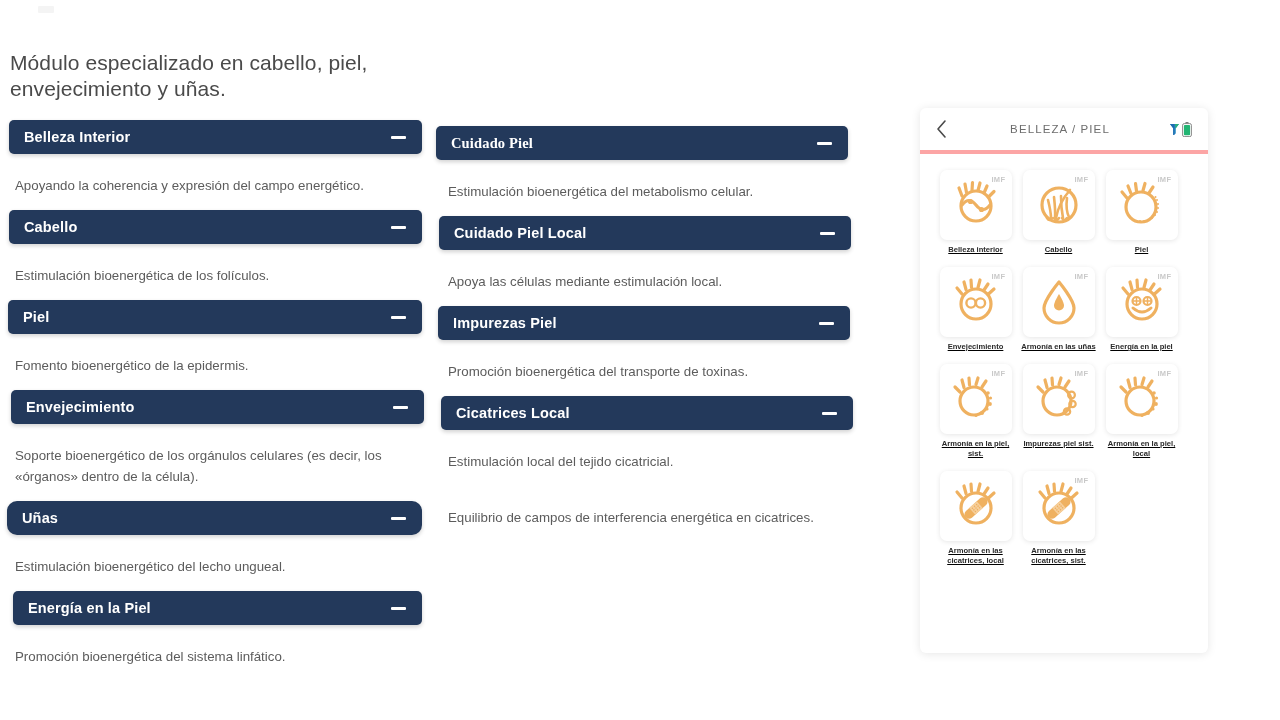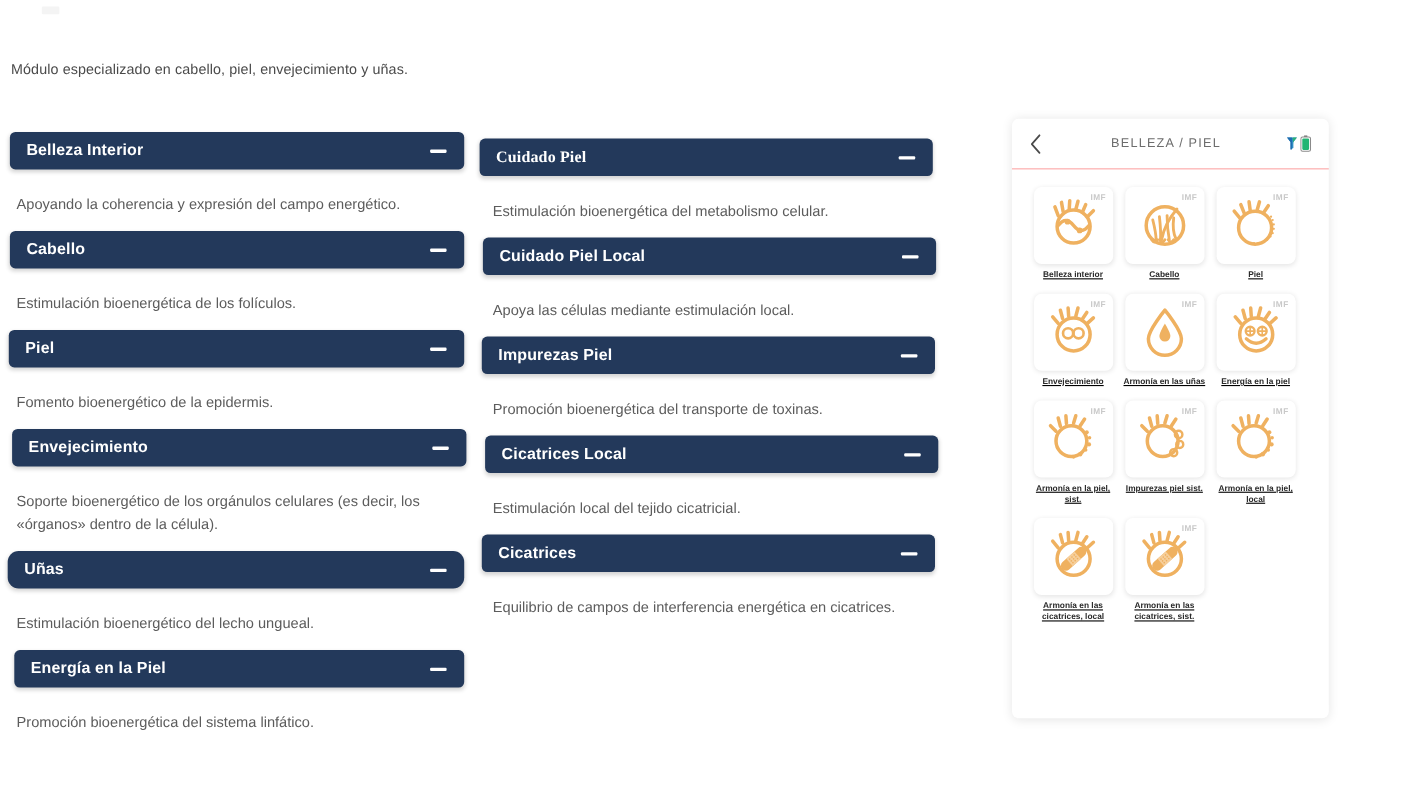--- a/index.html
+++ b/index.html
@@ -17,21 +17,21 @@
     background:#f4f4f4;border-radius:1px;
   }
 
   
   .page{
     position:absolute;left:0;top:0;width:880px;height:720px;
   }
 
   .intro{
     position:absolute;left:10px;top:50px;width:430px;
-    font-size:13px;line-height:26px;color:#4a4a4a;
+    font-size:21px;line-height:26px;color:#4a4a4a;
     letter-spacing:.1px;
   }
 
   .cols{
     position:absolute;left:0;top:120px;width:880px;
   }
   .col{position:absolute;top:0;width:440px;}
   .col-left{left:0;}
   .col-right{left:433px;}
 
@@ -82,21 +82,21 @@
   .device{
     position:absolute;left:920px;top:108px;
     width:288px;height:545px;
     background:#ffffff;
     border-radius:6px;
     box-shadow:0 1px 10px rgba(0,0,0,.10);
   }
   .dev-bar{
     height:46px;display:flex;align-items:center;
     padding:0 16px;box-sizing:border-box;position:relative;
-    border-bottom:1px solid #fca5a5;
+    border-bottom:4px solid #fca5a5;
   }
   .dev-back{width:26px;display:flex;align-items:center;justify-content:flex-start;cursor:pointer;}
   .dev-title{
     flex:1;text-align:center;font-size:11.5px;color:#6d6d6d;
     letter-spacing:1.1px;
   }
   .dev-status{width:34px;display:flex;align-items:center;justify-content:flex-end;gap:2px;}
 
   .grid{
     padding:16px 14px 0 14px;
@@ -215,24 +215,20 @@
 
       <div class="acc-item">
         <div class="acc-head r3">
           <span class="acc-title">Cicatrices Local</span>
           <span class="acc-minus"></span>
         </div>
         <div class="acc-body">Estimulación local del tejido cicatricial.</div>
       </div>
 
       <div class="acc-item">
-        <div class="acc-head r4">
-          <span class="acc-title">Cicatrices</span>
-          <span class="acc-minus"></span>
-        </div>
         <div class="acc-body">Equilibrio de campos de interferencia energética en cicatrices.</div>
       </div>
 
     </div>
   </div>
 </div>
 
 <div class="device">
 
   <div class="dev-bar">

